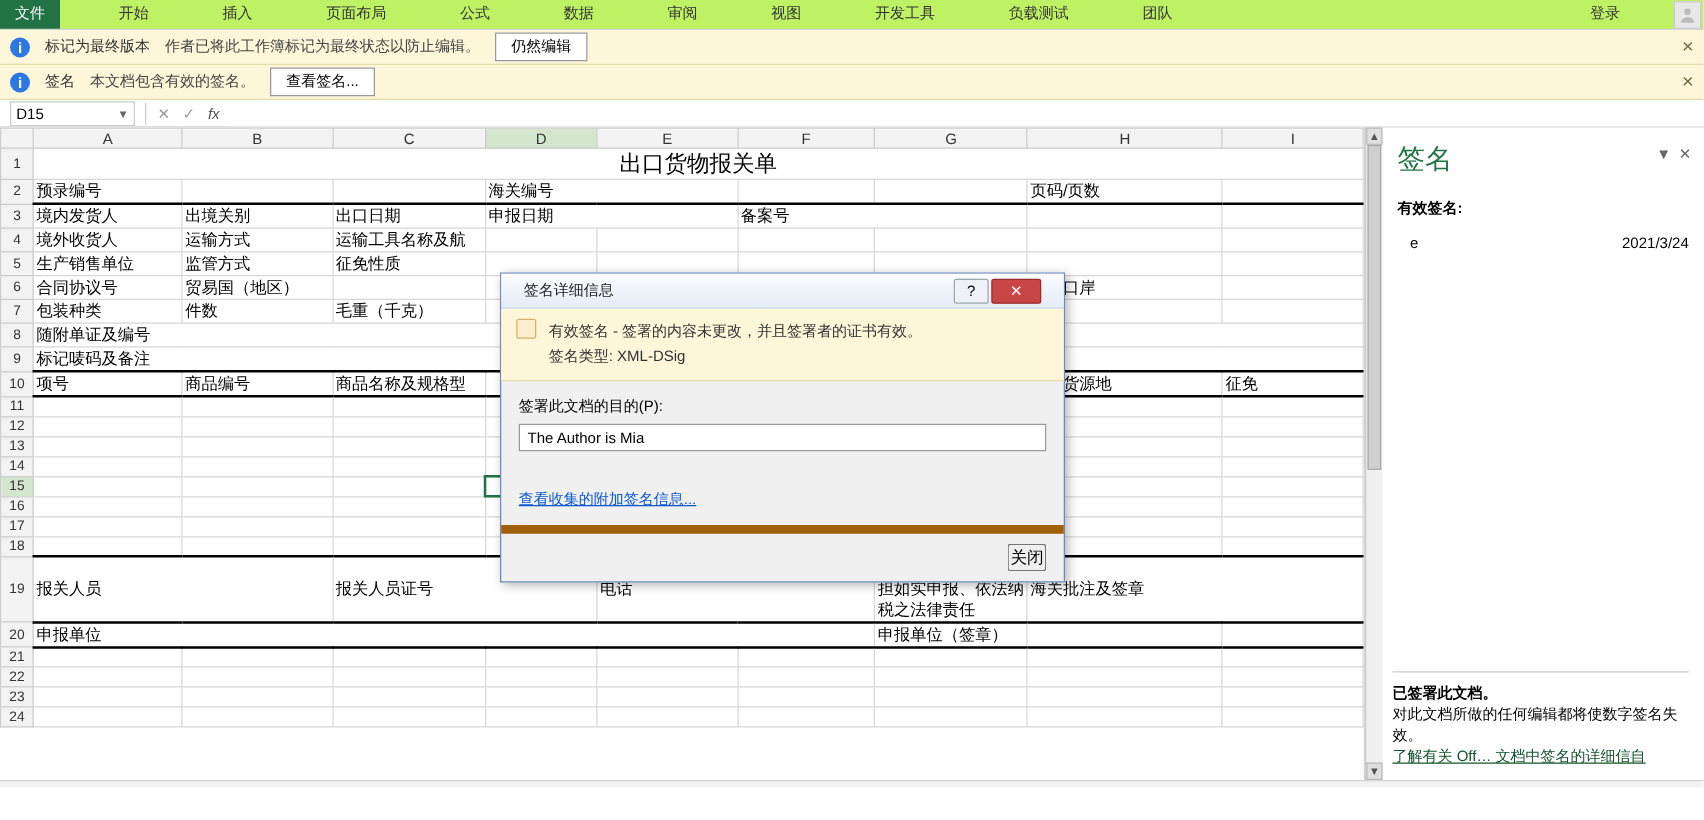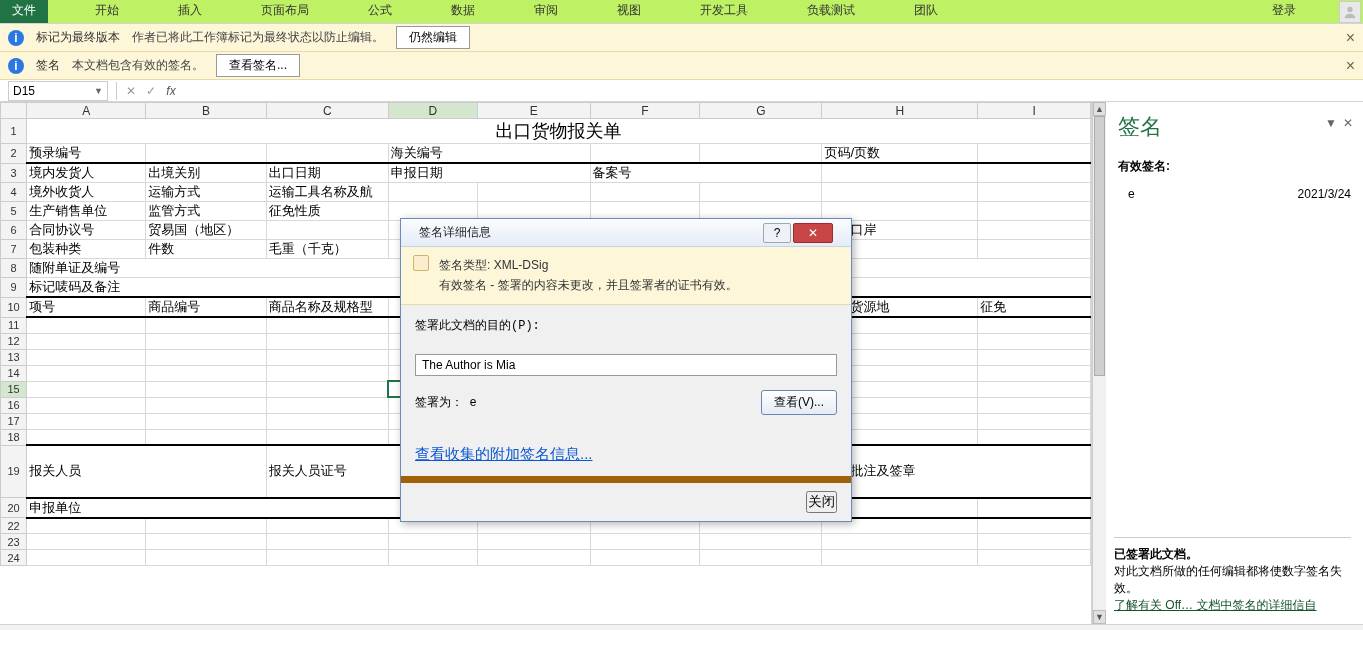--- a/index.html
+++ b/index.html
@@ -68,25 +68,25 @@
 
 .dialog { position: absolute; left: 400px; top: 218px; width: 452px; background: #f0f0f0; border: 1px solid #6b8bbd; box-shadow: 2px 2px 8px rgba(0,0,0,.3); z-index: 1000; }
 .d-title { height: 28px; background: linear-gradient(#fafcfe,#e4ecf7); display: flex; align-items: center; padding: 0 18px; border-bottom: 1px solid #c6d4e8; }
 .d-title .txt { flex: 1; font-size: 12px; color: #222; }
 .d-title .wbtn { width: 28px; height: 20px; border: 1px solid #9aa; background: #eef2f8; text-align: center; font-size: 12px; line-height: 18px; margin-left: 2px; border-radius: 2px; cursor: pointer; }
 .d-title .wbtn.close { background: #c84646; color: #fff; border-color: #a02a2a; width: 40px; }
 .d-info { background: #fdf6d9; border-bottom: 1px solid #e5dca8; padding: 8px 12px; display: flex; gap: 10px; }
 .d-info .ico { width: 16px; height: 16px; background: #fbeecf; border: 1px solid #d2b36b; border-radius: 2px; }
 .d-info .txts { font-size: 12px; color: #333; line-height: 1.7; }
 .d-body { padding: 12px 14px; }
-.d-body .lbl { font-size: 12px; margin-bottom: 20px; font-family: Liberation Mono, monospace; }
+.d-body .lbl { font-size: 12px; margin-bottom: 5px; }
 .d-body .inp { width: 100%; border: 1px solid #999; background: #fff; padding: 3px 6px; font-size: 12px; }
 .d-body .row2 { display: flex; align-items: center; justify-content: space-between; margin-top: 14px; }
 .d-body .dbtn { border: 1px solid #6a86b3; background: linear-gradient(#fdfefe,#e6ecf6); padding: 3px 12px; font-size: 12px; border-radius: 3px; cursor: pointer; }
-.d-body .link { color: #0b57d0; text-decoration: underline; font-size: 15px; cursor: pointer; }
+.d-body .link { color: #0b57d0; text-decoration: underline; font-size: 12px; cursor: pointer; }
 .d-foot { display: flex; justify-content: flex-end; padding: 8px 14px; border-top: 7px solid #a16207; }
 
 a.link, .link { text-decoration: underline; }
 
 
 .status { height: 6px; background: #f3f3f3; border-top: 1px solid #d4d4d4; }
 </style>
 </head>
 <body>
 
@@ -365,20 +365,32 @@
   <td class="cell b-bold" style="vertical-align:middle" colspan="2">海关批注及签章</td>
           </tr>
 <tr>
             <td class="rh">20</td>
   <td class="cell b-bold" colspan="6">申报单位</td>
   <td class="cell b-bold">申报单位（签章）</td>
   <td class="cell b-bold"></td>
             <td class="cell b-bold"></td>
           </tr>
 <tr>
+            <td class="rh">21</td>
+            <td class="cell"></td>
+            <td class="cell"></td>
+            <td class="cell"></td>
+            <td class="cell"></td>
+            <td class="cell"></td>
+            <td class="cell"></td>
+            <td class="cell"></td>
+            <td class="cell"></td>
+            <td class="cell"></td>
+          </tr>
+<tr>
             <td class="rh">22</td>
             <td class="cell"></td>
             <td class="cell"></td>
             <td class="cell"></td>
             <td class="cell"></td>
             <td class="cell"></td>
             <td class="cell"></td>
             <td class="cell"></td>
             <td class="cell"></td>
             <td class="cell"></td>
@@ -443,31 +455,27 @@
 
 <div class="dialog">
   <div class="d-title">
     <span class="txt">签名详细信息</span>
     <span class="wbtn">?</span>
     <span class="wbtn close">✕</span>
   </div>
   <div class="d-info">
     <div class="ico"></div>
     <div class="txts">
+      <div>有效签名 - 签署的内容未更改，并且签署者的证书有效。</div>
       <div><span>签名类型: </span><span>XML-DSig</span></div>
-      <div>有效签名 - 签署的内容未更改，并且签署者的证书有效。</div>
     </div>
   </div>
   <div class="d-body">
     <div class="lbl">签署此文档的目的(P):</div>
     <input class="inp" readonly="" value="The Author is Mia" style="">
-    <div class="row2">
-      <div><span>签署为：</span>&nbsp;&nbsp;<span>e</span></div>
-      <button class="dbtn">查看(V)...</button>
-    </div>
     <div style="margin-top:30px">
       <span class="link">查看收集的附加签名信息...</span>
     </div>
   </div>
   <div class="d-foot">
     <button class="dbtn">关闭</button>
   </div>
 </div>
 
 </body></html>

